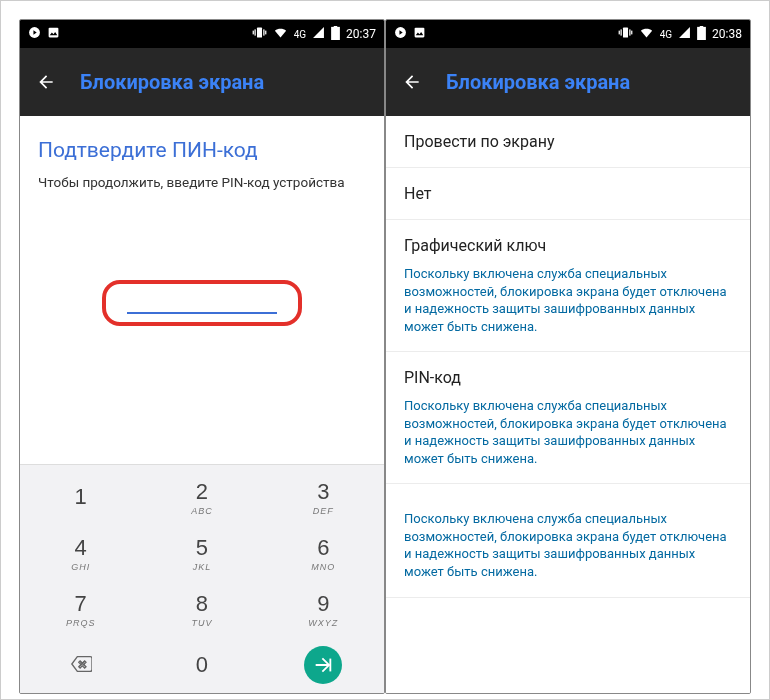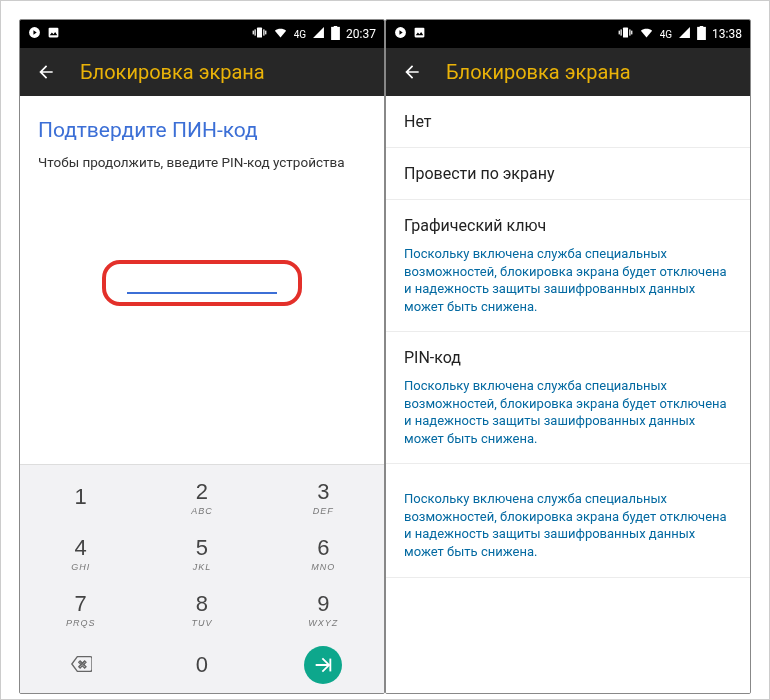--- a/index.html
+++ b/index.html
@@ -25,24 +25,24 @@
     background: #000; color: #fff;
     height: 28px; display: flex; align-items: center;
     padding: 0 8px; font-size: 12px;
     justify-content: space-between;
   }
   .sb-left, .sb-right { display: flex; align-items: center; gap: 6px; }
   .sb-right svg, .sb-left svg { fill: #fff; }
 
   
   .appbar {
-    background: #272727; color: #eab308;
-    height: 48px; display: flex; align-items: center;
+    background: #272727; color: #3b82f6;
+    height: 68px; display: flex; align-items: center;
     padding: 0 16px; gap: 24px;
-    font-size: 20px; font-weight: 400;
+    font-size: 20px; font-weight: 700;
   }
   .appbar .back { width: 20px; height: 20px; }
 
   
   .pin-area { padding: 22px 18px 0 18px; }
   .pin-title { color: #3c6fd6; font-size: 21px; margin-bottom: 12px; }
   .pin-sub { color: #333; font-size: 13.5px; }
   .pin-input-wrap {
     margin: 90px auto 0 auto;
     width: 200px; height: 46px;
@@ -241,39 +241,39 @@
                 <path d="M12 20l9-11c-5-4-13-4-18 0l9 11z"></path>
               </svg></span>
       <span style="font-size:10px">4G</span>
       <span><svg width="13" height="13" viewBox="0 0 24 24">
                 <path d="M2 22L22 2v20H2z"></path>
               </svg></span>
       <span><svg width="9" height="14" viewBox="0 0 10 16">
                 <rect x="0" y="1" width="10" height="15" fill="#fff"></rect>
                 <rect x="3" y="0" width="4" height="2" fill="#fff"></rect>
               </svg></span>
-      <span>13:38</span>
+      <span>20:38</span>
     </div>
   </div>
 
   <div class="appbar">
     <span class="back">
       <svg viewBox="0 0 24 24" width="20" height="20" fill="#fff">
               <path d="M20 11H7.8l5.6-5.6L12 4l-8 8 8 8 1.4-1.4L7.8 13H20z"></path>
             </svg>
     </span>
     <span>Блокировка экрана</span>
   </div>
 
   <div class="options">
     <div class="opt">
+      <div class="opt-title">Провести по экрану</div>
+    </div>
+    <div class="opt">
       <div class="opt-title">Нет</div>
-    </div>
-    <div class="opt">
-      <div class="opt-title">Провести по экрану</div>
     </div>
     <div class="opt">
       <div class="opt-title">Графический ключ</div>
       <div class="opt-desc">Поскольку включена служба специальных возможностей, блокировка экрана будет отключена и надежность защиты зашифрованных данных может быть снижена.</div>
     </div>
     <div class="opt">
       <div class="opt-title">PIN-код</div>
       <div class="opt-desc">Поскольку включена служба специальных возможностей, блокировка экрана будет отключена и надежность защиты зашифрованных данных может быть снижена.</div>
     </div>
     <div class="opt">

